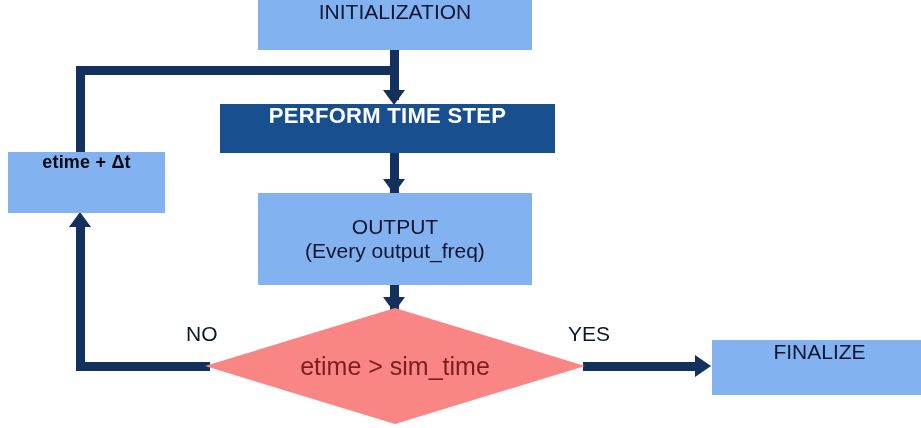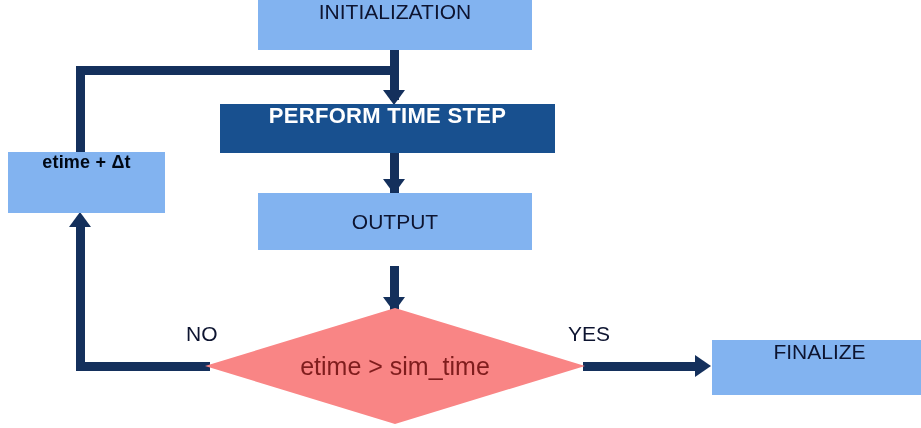--- a/index.html
+++ b/index.html
@@ -144,22 +144,23 @@
   <div class="edge-label" style="left:568px; top:322px;">YES</div>
 
   <div class="node node-process" style="left:258px; top:0px; width:274px; height:50px;">
     <span>INITIALIZATION</span>
   </div>
 
   <div class="node node-highlight" style="left:220px; top:104px; width:335px; height:49px;">
     <span>PERFORM TIME STEP</span>
   </div>
 
-  <div class="node node-process" style="left:258px; top:193px; width:274px; height:57px; flex-direction:column;">
+  <div class="node node-process" style="left:258px; top:193px; width:274px; height:92px; flex-direction:column;">
     <span>OUTPUT</span>
+    <span>(Every output_freq)</span>
   </div>
 
   <div id="decision-wrap">
     <div id="decision-shape"></div>
     <div id="decision-label">etime &gt; sim_time</div>
   </div>
 
   <div class="node node-terminal" style="left:712px; top:340px; width:215px; height:55px;">
     <span>FINALIZE</span>
   </div>

